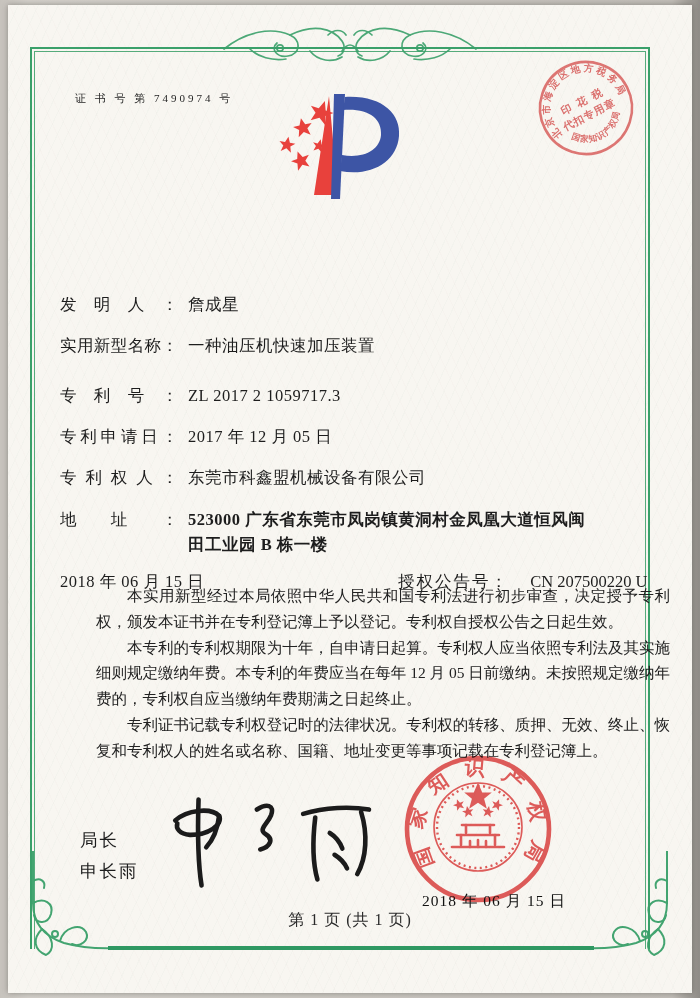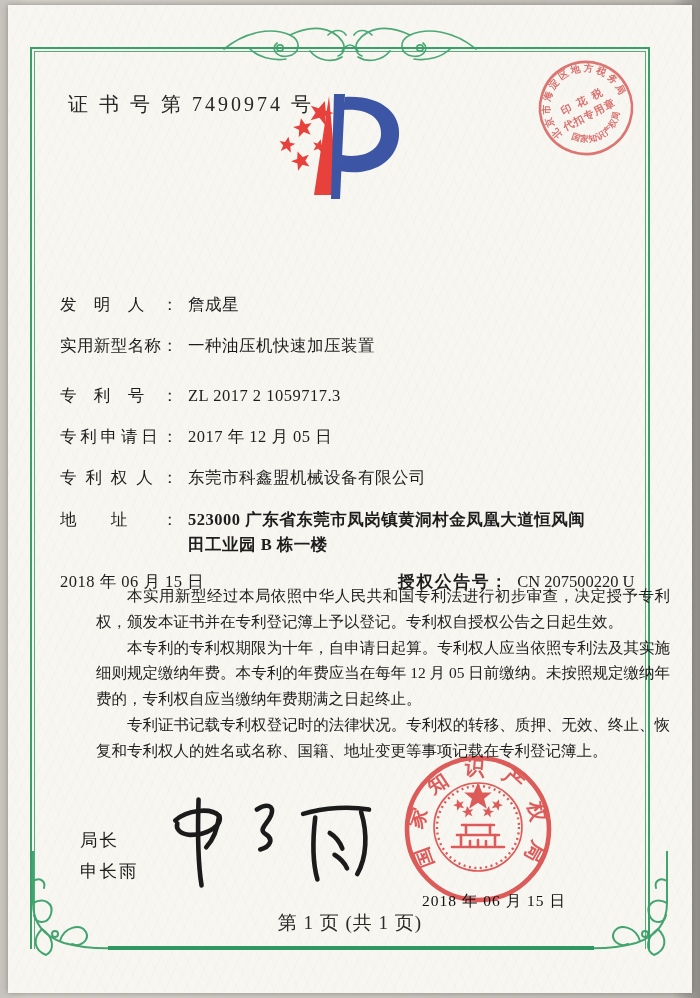--- a/index.html
+++ b/index.html
@@ -25,54 +25,54 @@
   .frame-inner {
     position:absolute; left:2px; top:2px; right:2px; bottom:0;
     border:1px solid #55ab7b; border-bottom:none;
   }
   .bottom-ribbon {
     position:absolute; left:100px; top:941px; width:486px; height:4px;
     background:linear-gradient(180deg,#2f9862 0 40%, #7cc49c 40% 60%, #2f9862 60% 100%);
   }
   .orn { position:absolute; color:#3aa06a; }
   .cert-no {
-    position:absolute; left:60px; top:86px;
-    font-size:20px; letter-spacing:3px; color:#262626;
+    position:absolute; left:67px; top:86px;
+    font-size:11px; letter-spacing:3px; color:#262626;
   }
   .logo { position:absolute; left:266px; top:88px; width:136px; height:108px; }
   .title {
     position:absolute; left:0; top:194px; width:100%;
     text-align:center; font-size:37px; font-weight:700;
     letter-spacing:9px; color:#1c1c1c;
   }
   .fields { position:absolute; left:52px; top:288px; width:570px; font-size:16.5px; color:#1d1d1d; }
   .frow { display:flex; line-height:24px; margin-bottom:17px; position:relative; }
   .frow.gap-lg { margin-bottom:26px; }
   .flabel {
     flex:0 0 118px; width:118px; margin-right:10px;
     text-align:justify; text-align-last:justify;
   }
   .fvalue { flex:1; letter-spacing:.5px; }
   .frow.addr { line-height:25px; margin-bottom:13px; }
   .frow.addr .fvalue { max-width:412px;font-weight:bold; }
   .grant-no { position:absolute; left:338px; top:0; white-space:nowrap; }
-  .grant-no .flabel2 { letter-spacing:2px; margin-right:4px;font-weight:bold; }
+  .grant-no .flabel2 { letter-spacing:2px; margin-right:17px; }
   .bodytext {
     position:absolute; left:52px; top:578px; width:574px;
     font-size:15.5px; line-height:25.8px; color:#222;
     text-align:justify;
     margin-left:36px;
   }
   .bodytext p { text-indent:2em; }
   .director { position:absolute; left:72px; top:820px; font-size:17.5px; line-height:31px; color:#1d1d1d; letter-spacing:2px; }
   .autograph { position:absolute; left:146px; top:782px; width:236px; height:106px; }
   .seal { position:absolute; left:392px; top:744px; width:156px; height:162px; opacity:.88; mix-blend-mode:multiply; }
   .seal-date { position:absolute; left:414px; top:886px; font-size:15.5px; color:#111; letter-spacing:1px; }
   .tax-stamp { position:absolute; left:523px; top:47px; width:110px; height:112px; transform:rotate(-27deg); opacity:.85; mix-blend-mode:multiply; }
-  .footer { position:absolute; left:0; top:905px; width:100%; text-align:center; font-size:19px; color:#2a2a2a; letter-spacing:1px; }
+  .footer { position:absolute; left:0; top:905px; width:100%; text-align:center; font-size:16px; color:#2a2a2a; letter-spacing:1px; }
   svg text { font-family:"Liberation Serif","DejaVu Serif",serif; }
 </style>
 </head>
 <body>
 
 <div class="paper">
 
   <div class="frame-outer">
     <div class="frame-inner"></div>
   </div>

